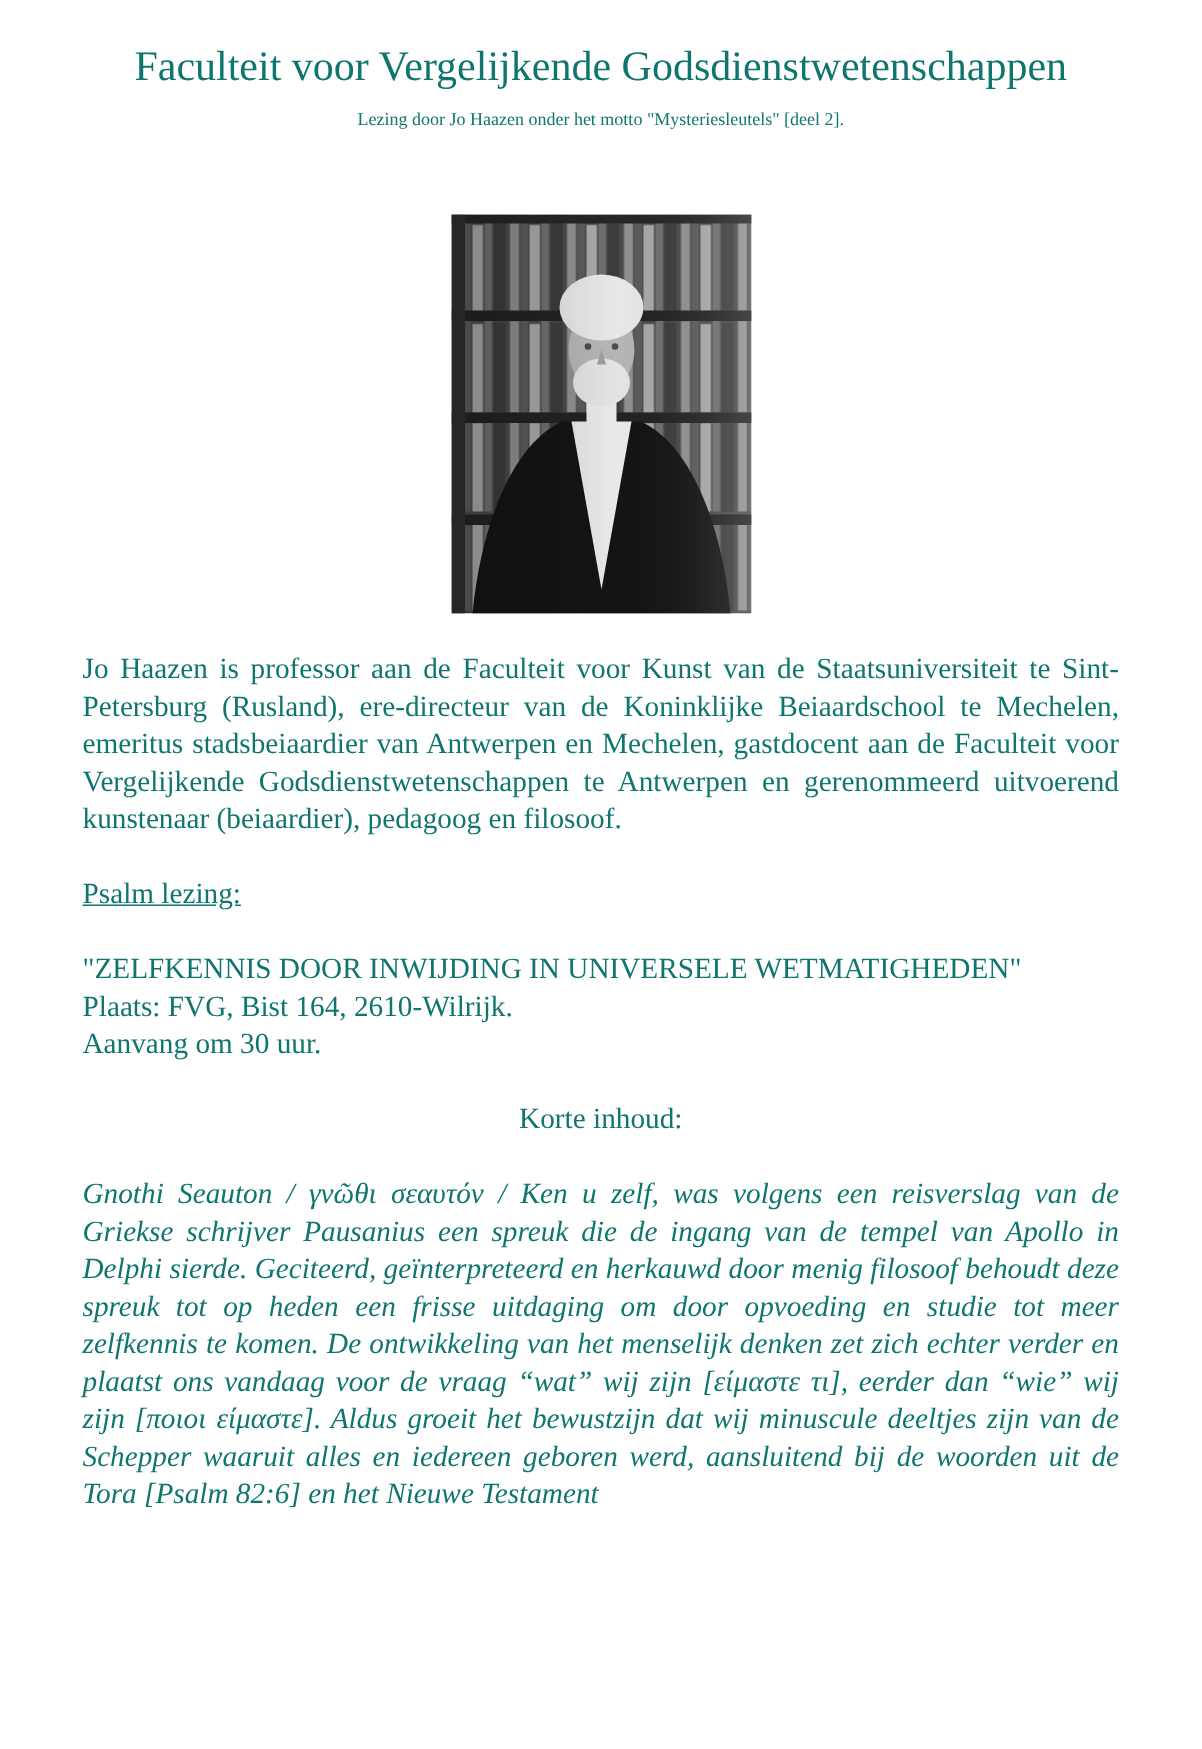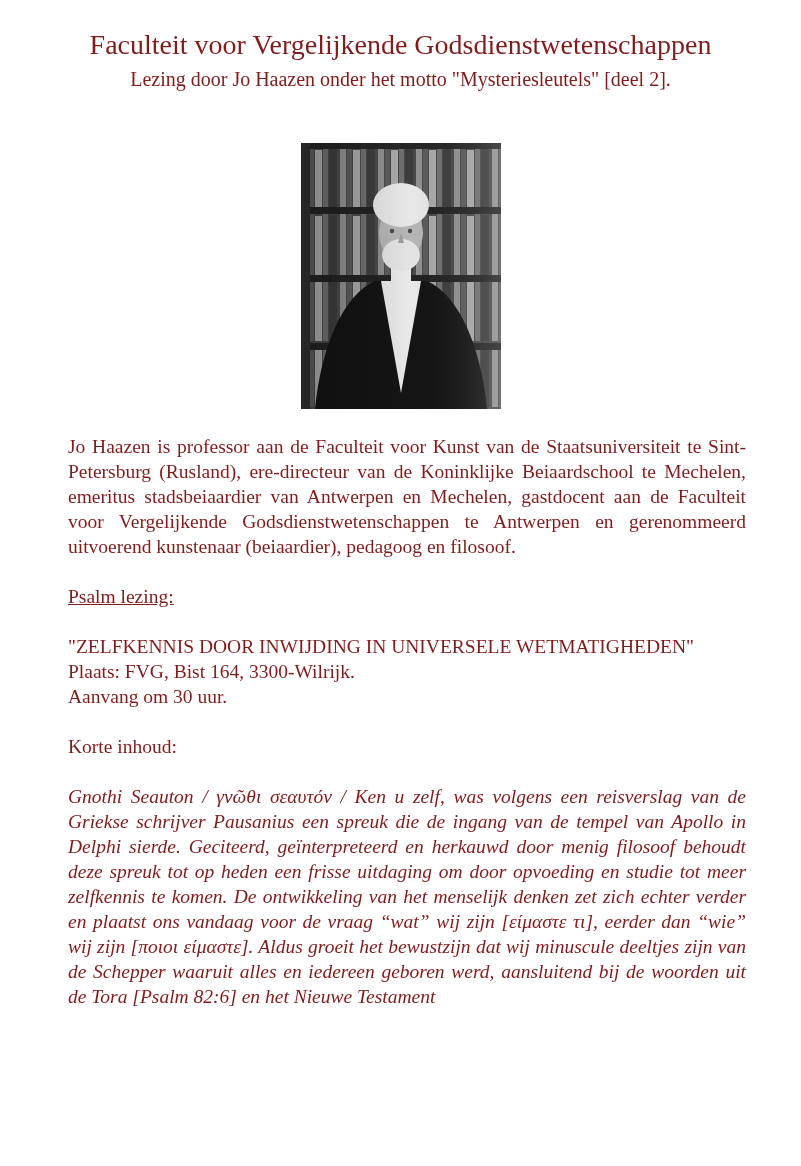--- a/index.html
+++ b/index.html
@@ -7,54 +7,54 @@
     padding: 0;
     background: #ffffff;
   }
   .page {
     width: 801px;
     height: 1166px;
     box-sizing: border-box;
     margin: 0 auto;
     padding: 26px 55px 0 55px;
     background: #ffffff;
-    color: #7f1d1d;
+    color: #0f766e;
     font-family: "Liberation Serif", "DejaVu Serif", serif;
     overflow: hidden;
   }
   .title {
     margin: 0;
     font-size: 28px;
     font-weight: normal;
     text-align: center;
     line-height: 38px;
   }
   .title-line { display: block; }
   .subtitle {
     margin: 2px 0 0 0;
-    font-size: 20px;
+    font-size: 12px;
     text-align: center;
     line-height: 27px;
   }
   .photo {
     margin: 50px auto 0 auto;
     width: 200px;
     height: 266px;
     display: block;
   }
   .photo svg { display: block; }
   .body-text {
     font-size: 19.5px;
     line-height: 25px;
-    margin: 25px 0 0 13px;
+    margin: 25px 0 0 0;
   }
   .justify { text-align: justify; }
   .underlined { text-decoration: underline; }
   .detail-line { display: block; }
-  .centered { text-align: left; }
+  .centered { text-align: center; }
   .italic { font-style: italic; }
 </style>
 </head>
 <body>
 
 <div class="page">
 
   <h1 class="title">
     <span class="title-line">Faculteit voor Vergelijkende Godsdienstwetenschappen</span>
   </h1>
@@ -100,21 +100,21 @@
       <rect width="200" height="266" fill="url(#photoLight)"></rect>
     </svg>
   </figure>
 
   <p class="body-text justify">Jo Haazen is professor aan de Faculteit voor Kunst van de Staatsuniversiteit te Sint-Petersburg (Rusland), ere-directeur van de Koninklijke Beiaardschool te Mechelen, emeritus stadsbeiaardier van Antwerpen en Mechelen, gastdocent aan de Faculteit voor Vergelijkende Godsdienstwetenschappen te Antwerpen en gerenommeerd uitvoerend kunstenaar (beiaardier), pedagoog en filosoof.</p>
 
   <p class="body-text"><span class="underlined">Psalm lezing:</span></p>
 
   <div class="body-text">
     <span class="detail-line">"ZELFKENNIS DOOR INWIJDING IN UNIVERSELE WETMATIGHEDEN"</span>
-    <span class="detail-line">Plaats: FVG, Bist 164, 3300-Wilrijk.</span>
+    <span class="detail-line">Plaats: FVG, Bist 164, 2610-Wilrijk.</span>
     <span class="detail-line">Aanvang om 30 uur.</span>
   </div>
 
   <p class="body-text centered">Korte inhoud:</p>
 
   <p class="body-text justify italic">Gnothi Seauton / γνῶθι σεαυτόν / Ken u zelf, was volgens een reisverslag van de Griekse schrijver Pausanius een spreuk die de ingang van de tempel van Apollo in Delphi sierde. Geciteerd, geïnterpreteerd en herkauwd door menig filosoof behoudt deze spreuk tot op heden een frisse uitdaging om door opvoeding en studie tot meer zelfkennis te komen. De ontwikkeling van het menselijk denken zet zich echter verder en plaatst ons vandaag voor de vraag “wat” wij zijn [είμαστε τι], eerder dan “wie” wij zijn [ποιοι είμαστε]. Aldus groeit het bewustzijn dat wij minuscule deeltjes zijn van de Schepper waaruit alles en iedereen geboren werd, aansluitend bij de woorden uit de Tora [Psalm 82:6] en het Nieuwe Testament</p>
 
 </div>
 
 </body></html>

